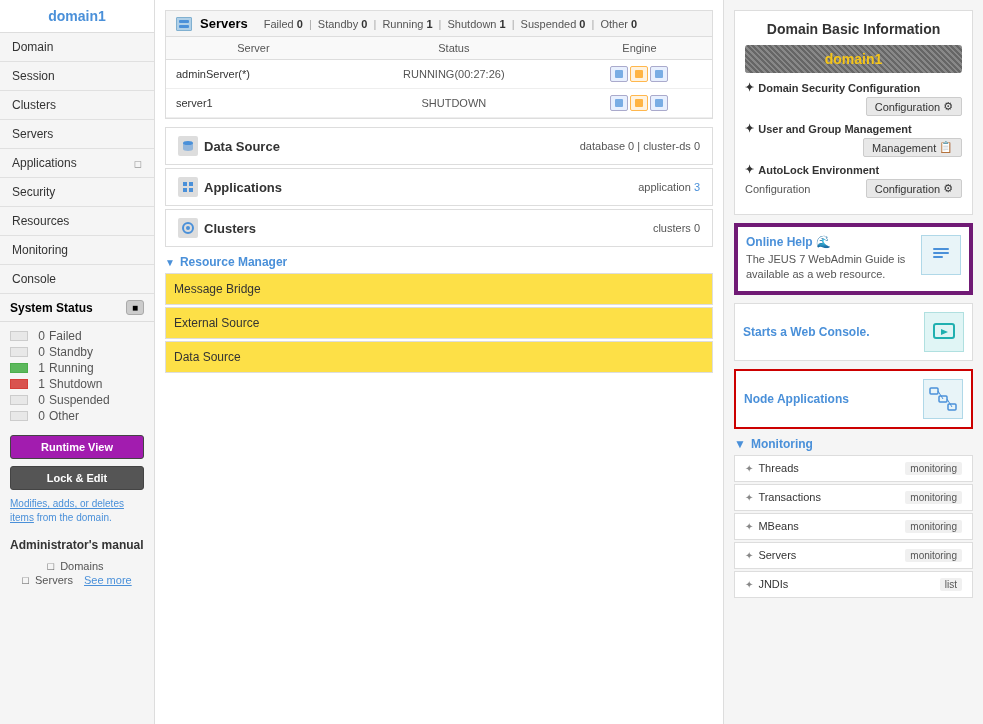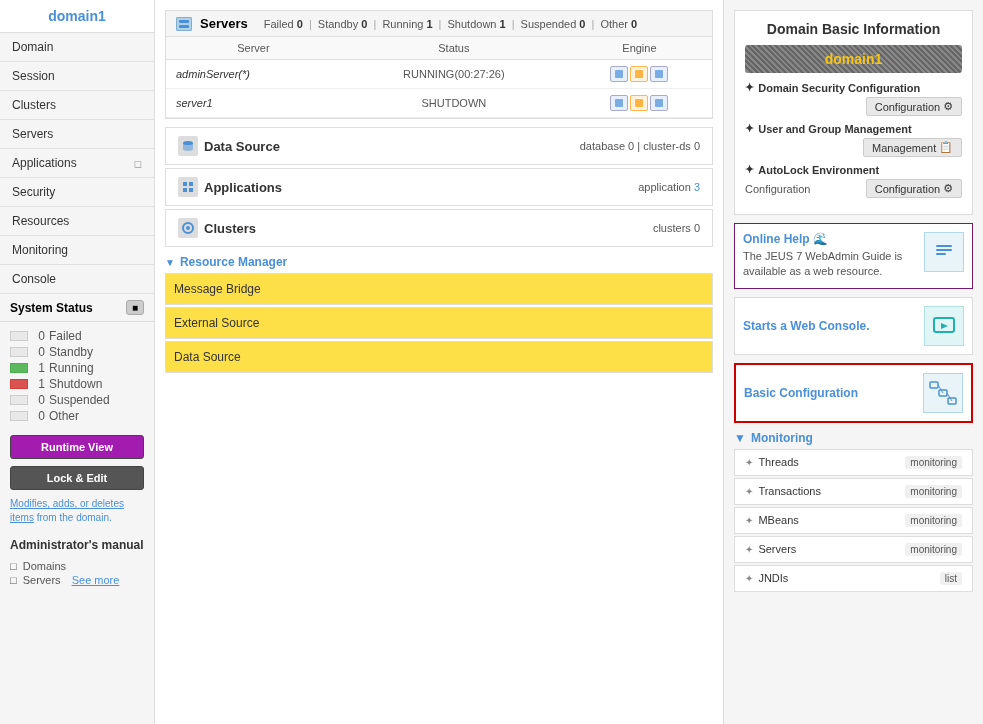--- a/index.html
+++ b/index.html
@@ -88,21 +88,21 @@
     }
     .admin-note a { color: #4a90d9; text-decoration: underline; cursor: pointer; }
 
     .admin-manual {
       padding: 8px 10px 4px;
       font-weight: bold;
       color: #333;
       font-size: 12px;
     }
     .admin-links { padding: 2px 10px; font-size: 11px; }
-    .admin-links div { margin: 2px 0; color: #333; }
+    .admin-links div { margin: 2px 0; color: #333; text-align: center; }
     .admin-links a { color: #4a90d9; text-decoration: underline; cursor: pointer; }
     .admin-links span { color: #555; margin-right: 3px; }
 
     
     #main {
       flex: 1;
       background: #fff;
       overflow-y: auto;
       padding: 10px;
       display: flex;
@@ -134,21 +134,21 @@
       text-align: center;
       color: #555;
       font-size: 11px;
       font-weight: normal;
     }
     .servers-table td {
       padding: 6px 10px;
       border-bottom: 1px solid #eee;
       font-size: 11px;
     }
-    .servers-table td:first-child { color: #333; font-style: italic; }
+    .servers-table td:first-child { color: #333; }
     .servers-table td:nth-child(2) { text-align: center; color: #555; }
     .servers-table td:nth-child(3) { text-align: center; }
 
     .engine-icons { display: flex; gap: 2px; justify-content: center; }
     .engine-icon {
       width: 18px; height: 16px;
       border: 1px solid #ccc;
       border-radius: 2px;
       background: #f5f5f5;
       display: flex; align-items: center; justify-content: center;
@@ -258,21 +258,21 @@
       padding: 2px 8px;
       font-size: 11px;
       cursor: pointer;
       color: #333;
       margin-left: auto;
     }
     .info-row-flex { display: flex; align-items: center; justify-content: space-between; }
 
     .online-help-box {
       background: #fff;
-      border: 1px solid #701a75;
+      border: 4px solid #701a75;
       padding: 8px;
       display: flex;
       align-items: flex-start;
       gap: 4px;
     }
     .online-help-text { flex: 1; }
     .online-help-title { color: #4a90d9; font-weight: bold; font-size: 12px; display: flex; align-items: center; gap: 4px; }
     .online-help-desc { font-size: 11px; color: #555; margin-top: 3px; line-height: 1.4; }
     .help-icon-box {
       width: 40px; height: 40px;
@@ -657,21 +657,21 @@
     <span class="web-console-title">Starts a Web Console.</span>
     <div class="wc-icon">
       <svg width="24" height="24" viewBox="0 0 24 24">
           <rect x="2" y="4" width="20" height="14" rx="2" fill="none" stroke="#20b0b0" stroke-width="2"></rect>
           <polygon points="9,9 16,12 9,15" fill="#20b0b0"></polygon>
         </svg>
     </div>
   </div>
 
   <div class="node-config-box">
-    <span class="node-config-title">Basic Configuration</span>
+    <span class="node-config-title">Node Applications</span>
     <div class="nc-icon">
       <svg width="28" height="24" viewBox="0 0 28 24">
         <rect x="1" y="1" width="8" height="6" rx="1" fill="none" stroke="#4a90d9" stroke-width="1.5"></rect>
         <rect x="10" y="9" width="8" height="6" rx="1" fill="none" stroke="#4a90d9" stroke-width="1.5"></rect>
         <rect x="19" y="17" width="8" height="6" rx="1" fill="none" stroke="#4a90d9" stroke-width="1.5"></rect>
         <line x1="9" y1="4" x2="14" y2="12" stroke="#4a90d9" stroke-width="1"></line>
         <line x1="18" y1="12" x2="23" y2="20" stroke="#4a90d9" stroke-width="1"></line>
       </svg>
     </div>
   </div>

